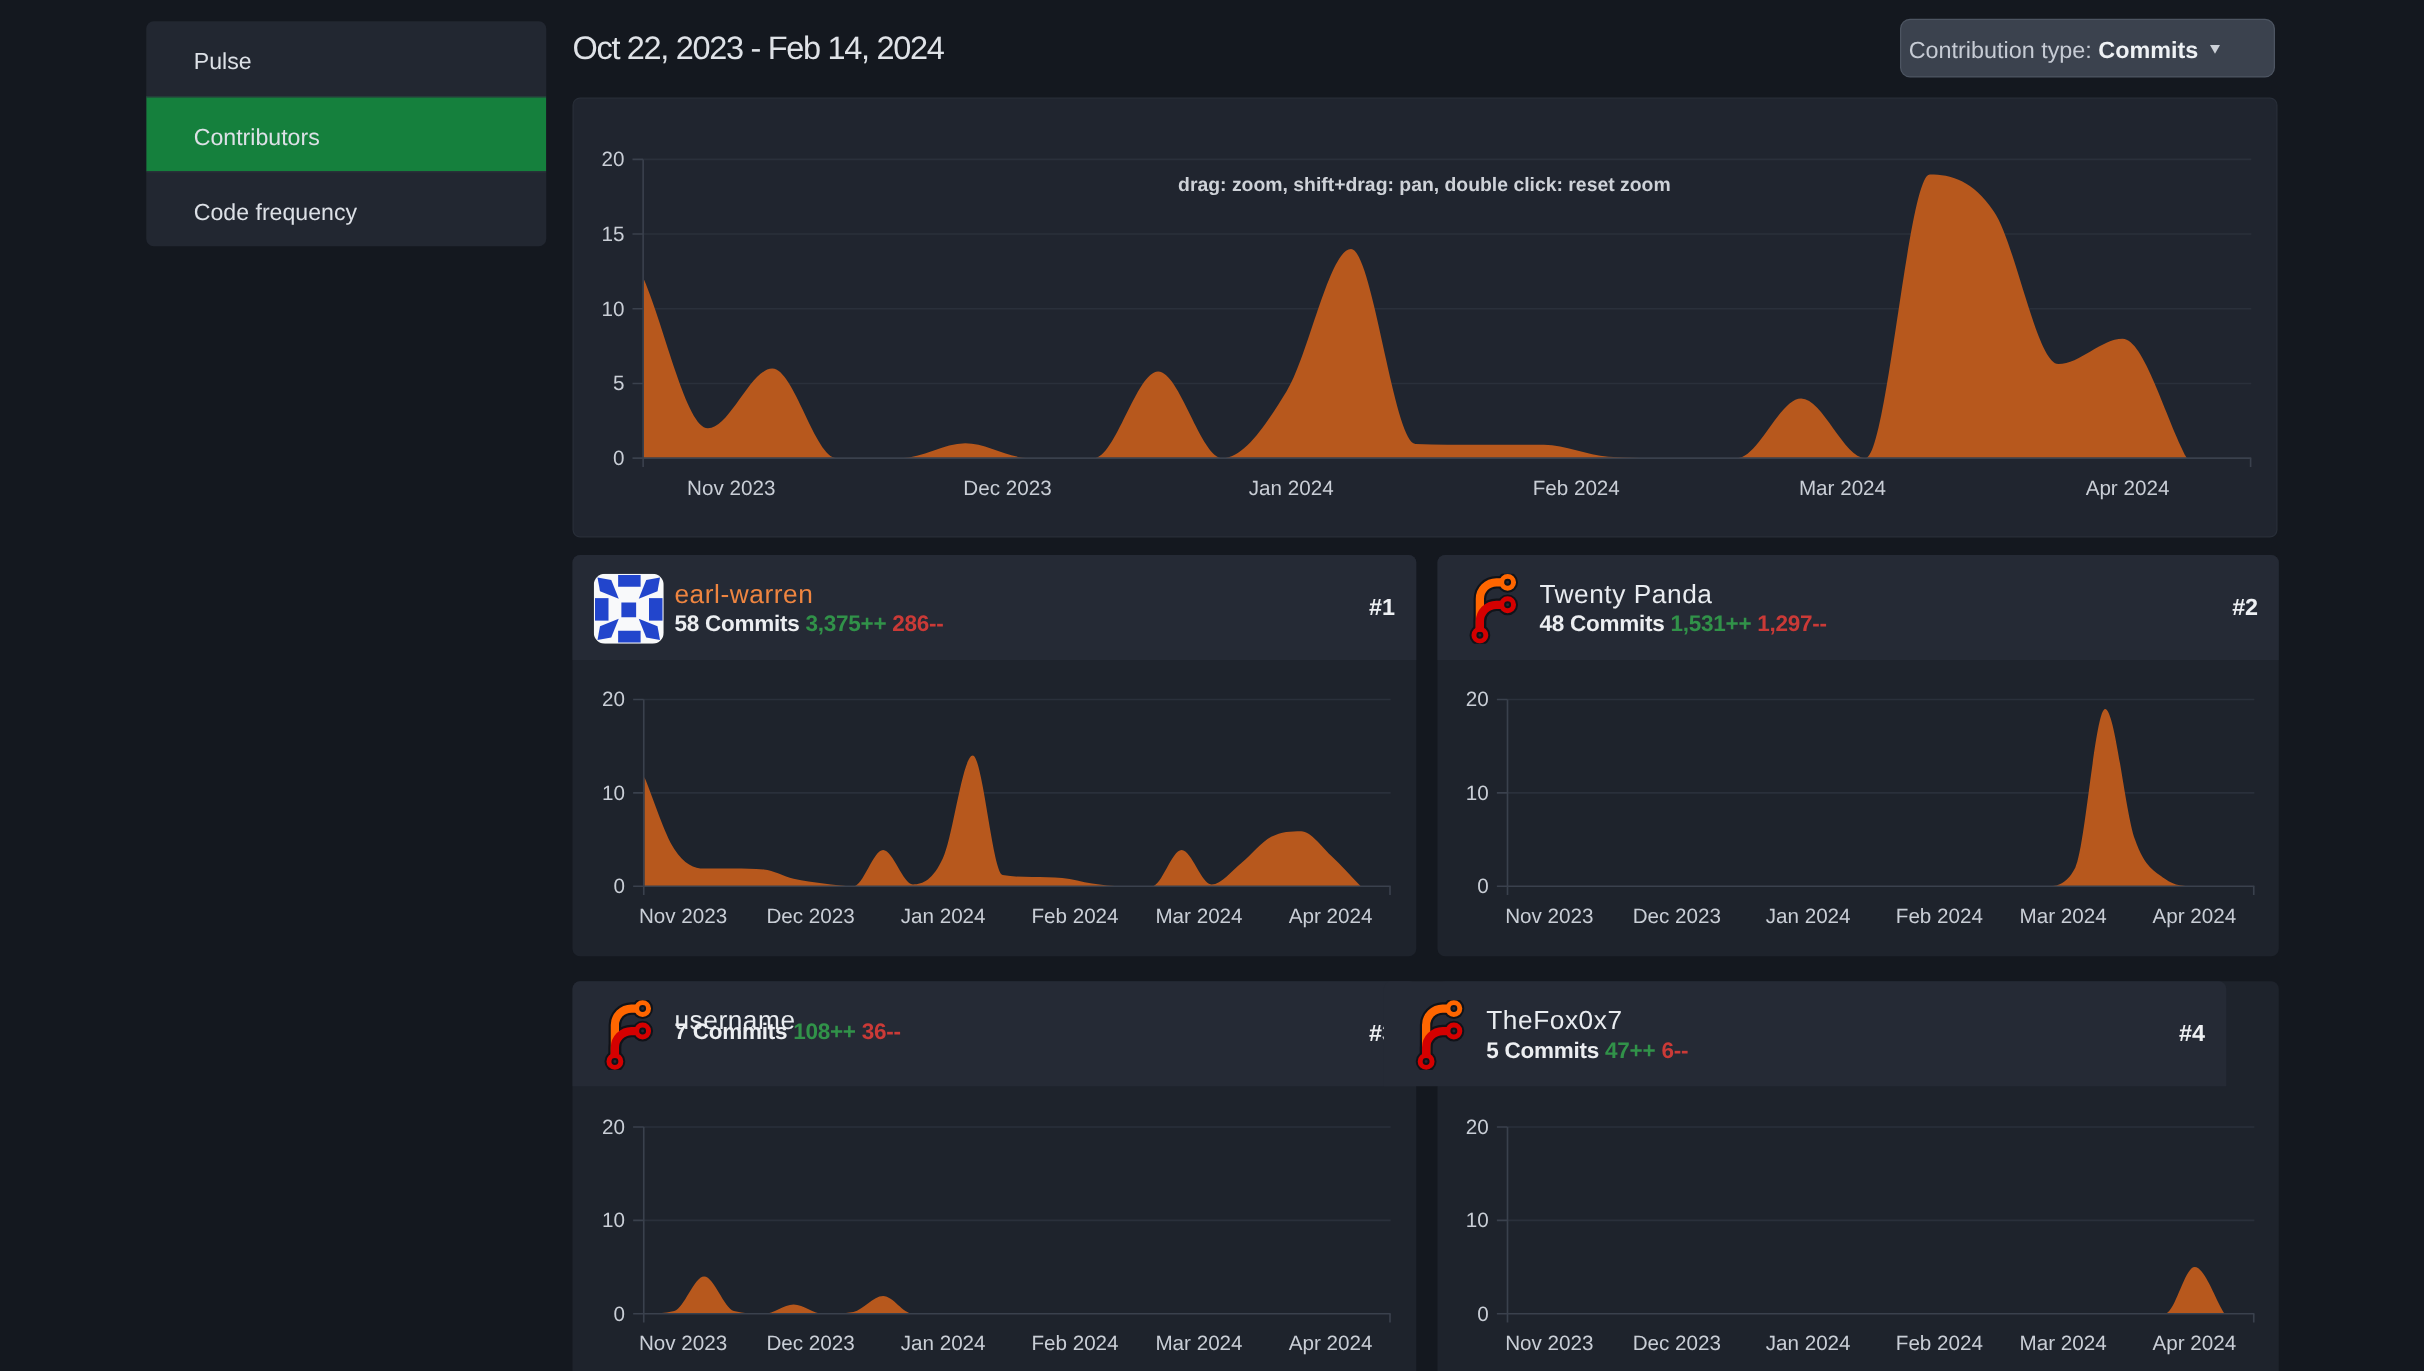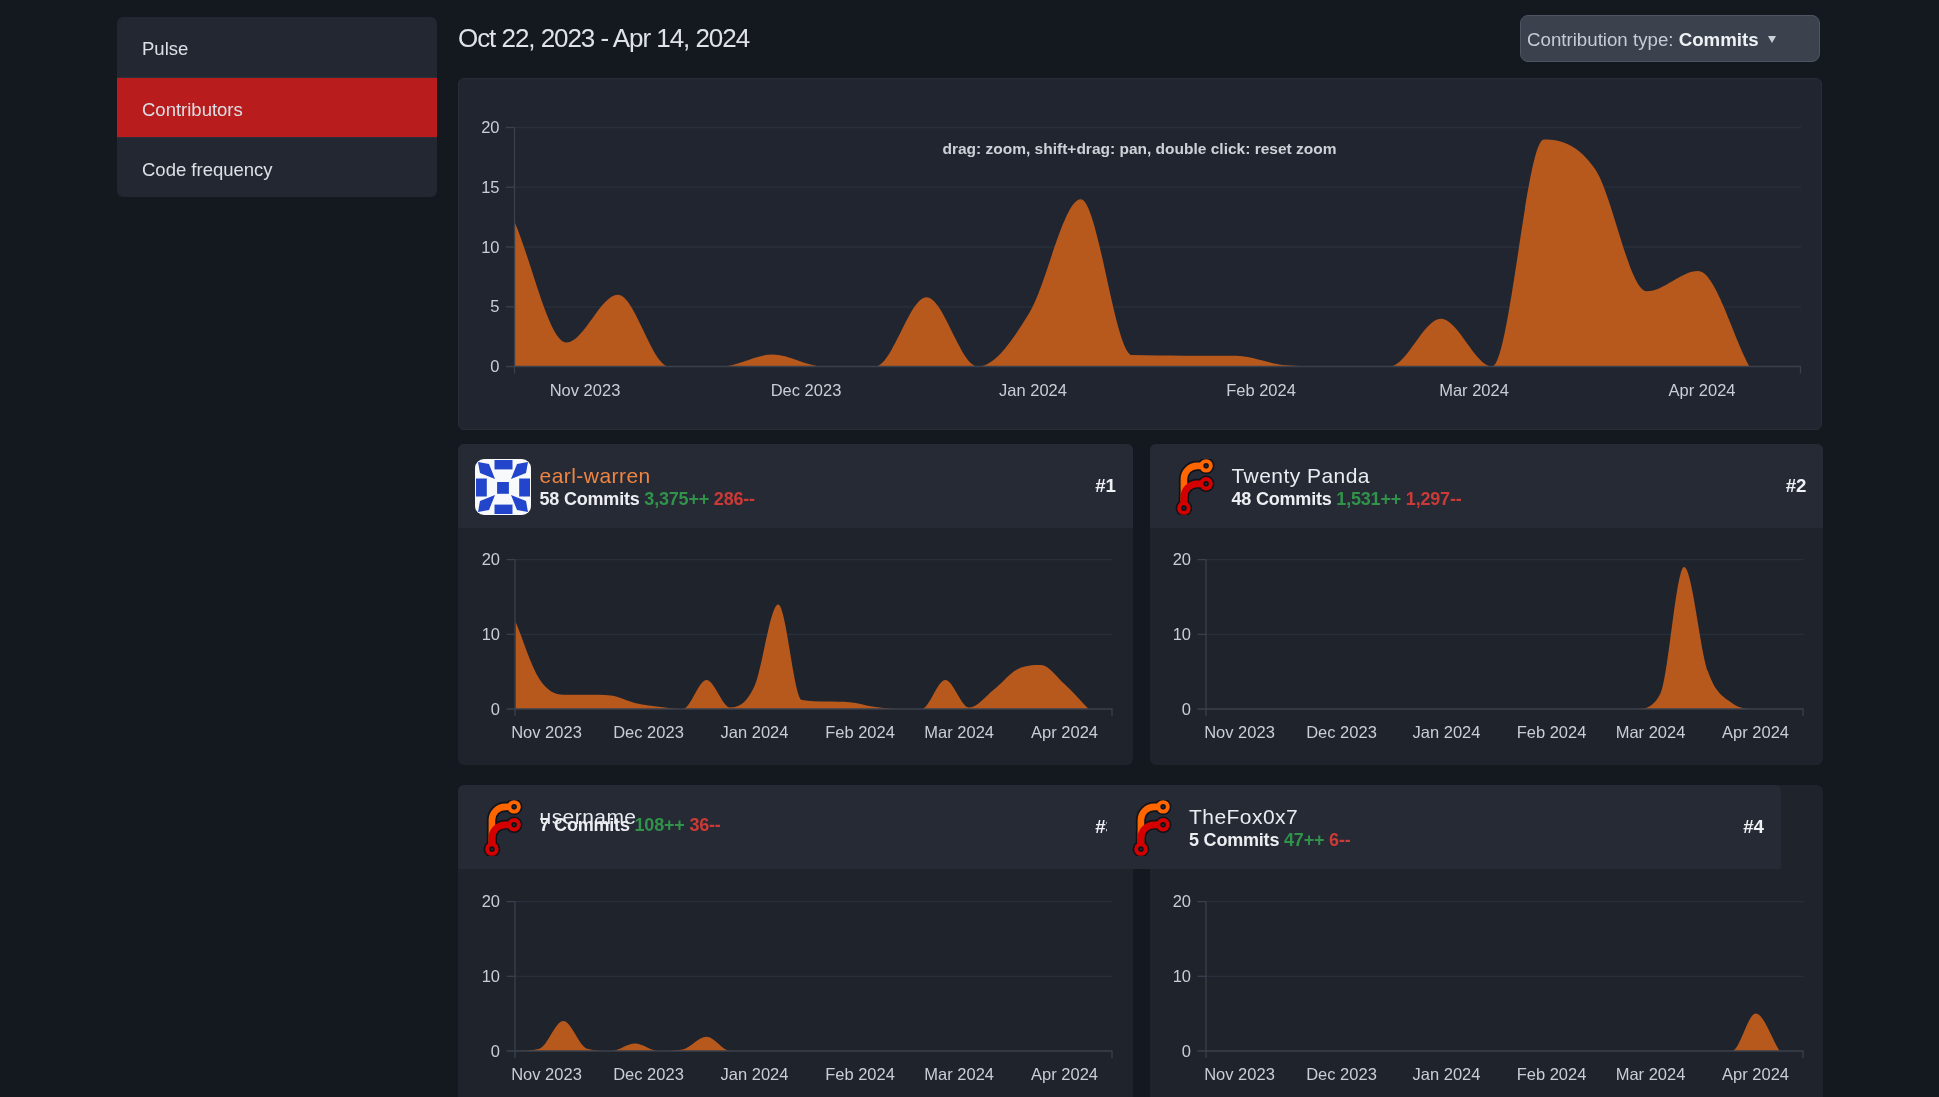--- a/index.html
+++ b/index.html
@@ -1,22 +1,22 @@
 <!DOCTYPE html>
 <html><head>
 <meta charset="utf-8">
 <style>
 * { margin:0; padding:0; box-sizing:border-box; }
 html,body { width:1939px; height:1097px; background:#14181f; overflow:hidden;
   font-family:"Liberation Sans",sans-serif; }
 .abs { position:absolute; }
 .menu { left:117px; top:17px; width:320px; background:#222731; border-radius:6px; overflow:hidden; }
-.menu .item { height:60px; line-height:63px; padding-left:25px; font-size:18.5px; color:#dce0e6; border-top:1px solid #2a303a; }
+.menu .item { height:60px; line-height:63px; padding-left:38px; font-size:18.5px; color:#dce0e6; border-top:1px solid #2a303a; }
 .menu .item:first-child { border-top:none; }
-.menu .item.active { background:#b91c1c; }
+.menu .item.active { background:#15803d; }
 .h2 { left:458px; top:23px; font-size:26px; color:#dfe2e7; letter-spacing:-1.05px; }
 .btn { left:1520px; top:14.5px; width:300px; height:47px; background:#3b424e; border:1px solid #4d5562;
   border-radius:8px; font-size:18.7px; color:#c6cbd4; line-height:48px; padding-left:6px; }
 .btn b { color:#eef1f4; }
 .caret { display:inline-block; width:0; height:0; border-left:4.5px solid transparent; border-right:4.5px solid transparent;
   border-top:7px solid #ccd1d8; margin-left:9px; vertical-align:middle; margin-top:-2px; }
 .panel { left:458px; top:78px; width:1364px; height:352px; background:#20252f; border-radius:6px; border:1px solid #282e38; }
 .ctitle { left:458px; top:96px; width:1363px; text-align:center; font-size:15.5px; font-weight:bold; color:#ced2d8;margin-top:44px; }
 .card { width:675px; height:321px; background:#1e232c; border-radius:6px; }
 .cardhead { width:675px; height:83.5px; background:#252a35; border-radius:6px 6px 0 0; }
@@ -29,21 +29,21 @@
 .rank { right:16.5px; top:31px; font-size:18.7px; font-weight:bold; color:#eef0f3; }
 text { font-family:"Liberation Sans",sans-serif; }
 </style>
 </head>
 <body>
 <div class="abs menu">
 <div class="item">Pulse</div>
 <div class="item active">Contributors</div>
 <div class="item">Code frequency</div>
 </div>
-<div class="abs h2">Oct 22, 2023 - Apr 14, 2024</div>
+<div class="abs h2">Oct 22, 2023 - Feb 14, 2024</div>
 <div class="abs btn">Contribution type: <b>Commits</b><span class="caret"></span></div>
 <div class="abs panel"></div>
 <div class="abs ctitle">drag: zoom, shift+drag: pan, double click: reset zoom</div>
 <svg class="abs" style="left:458px;top:78px" width="1364" height="352" viewBox="0 0 1364 352">
 <line x1="56.5" y1="228.8" x2="1343.0" y2="228.8" stroke="#2a303b" stroke-width="1.3"></line>
 <line x1="56.5" y1="169.0" x2="1343.0" y2="169.0" stroke="#2a303b" stroke-width="1.3"></line>
 <line x1="56.5" y1="109.2" x2="1343.0" y2="109.2" stroke="#2a303b" stroke-width="1.3"></line>
 <line x1="56.5" y1="49.5" x2="1343.0" y2="49.5" stroke="#2a303b" stroke-width="1.3"></line>
 <path d="M57.0 145.1 C74.1 184.9 91.3 264.6 108.4 264.6 C125.6 264.6 142.7 216.8 159.9 216.8 C177.0 216.8 194.2 288.5 211.3 288.5 C228.5 288.5 245.6 288.5 262.8 288.5 C279.9 288.5 297.1 276.6 314.2 276.6 C331.3 276.6 348.5 288.5 365.6 288.5 C382.8 288.5 399.9 288.5 417.1 288.5 C434.2 288.5 451.4 219.2 468.5 219.2 C485.7 219.2 502.8 288.5 520.0 288.5 C537.1 288.5 554.3 262.6 571.4 234.7 C588.5 206.8 605.7 121.2 622.8 121.2 C640.0 121.2 657.1 276.5 674.3 277.1 C691.4 277.7 708.6 277.7 725.7 277.7 C742.9 277.7 760.0 277.7 777.2 277.7 C794.3 277.7 811.5 286.1 828.6 287.3 C845.7 288.5 862.9 288.5 880.0 288.5 C897.2 288.5 914.3 288.5 931.5 288.5 C948.6 288.5 965.8 240.7 982.9 240.7 C1000.1 240.7 1017.2 288.5 1034.4 288.5 C1051.5 288.5 1068.7 61.5 1085.8 61.5 C1102.9 61.5 1120.1 66.0 1137.2 91.3 C1154.4 116.6 1171.5 213.2 1188.7 213.2 C1205.8 213.2 1223.0 192.9 1240.1 192.9 C1257.3 192.9 1274.4 256.6 1291.6 288.5 L1291.6 288.5 L57.0 288.5 Z" fill="#b7581d"></path>
 <line x1="48.0" y1="288.5" x2="1343.0" y2="288.5" stroke="#3a414d" stroke-width="1.3"></line>

